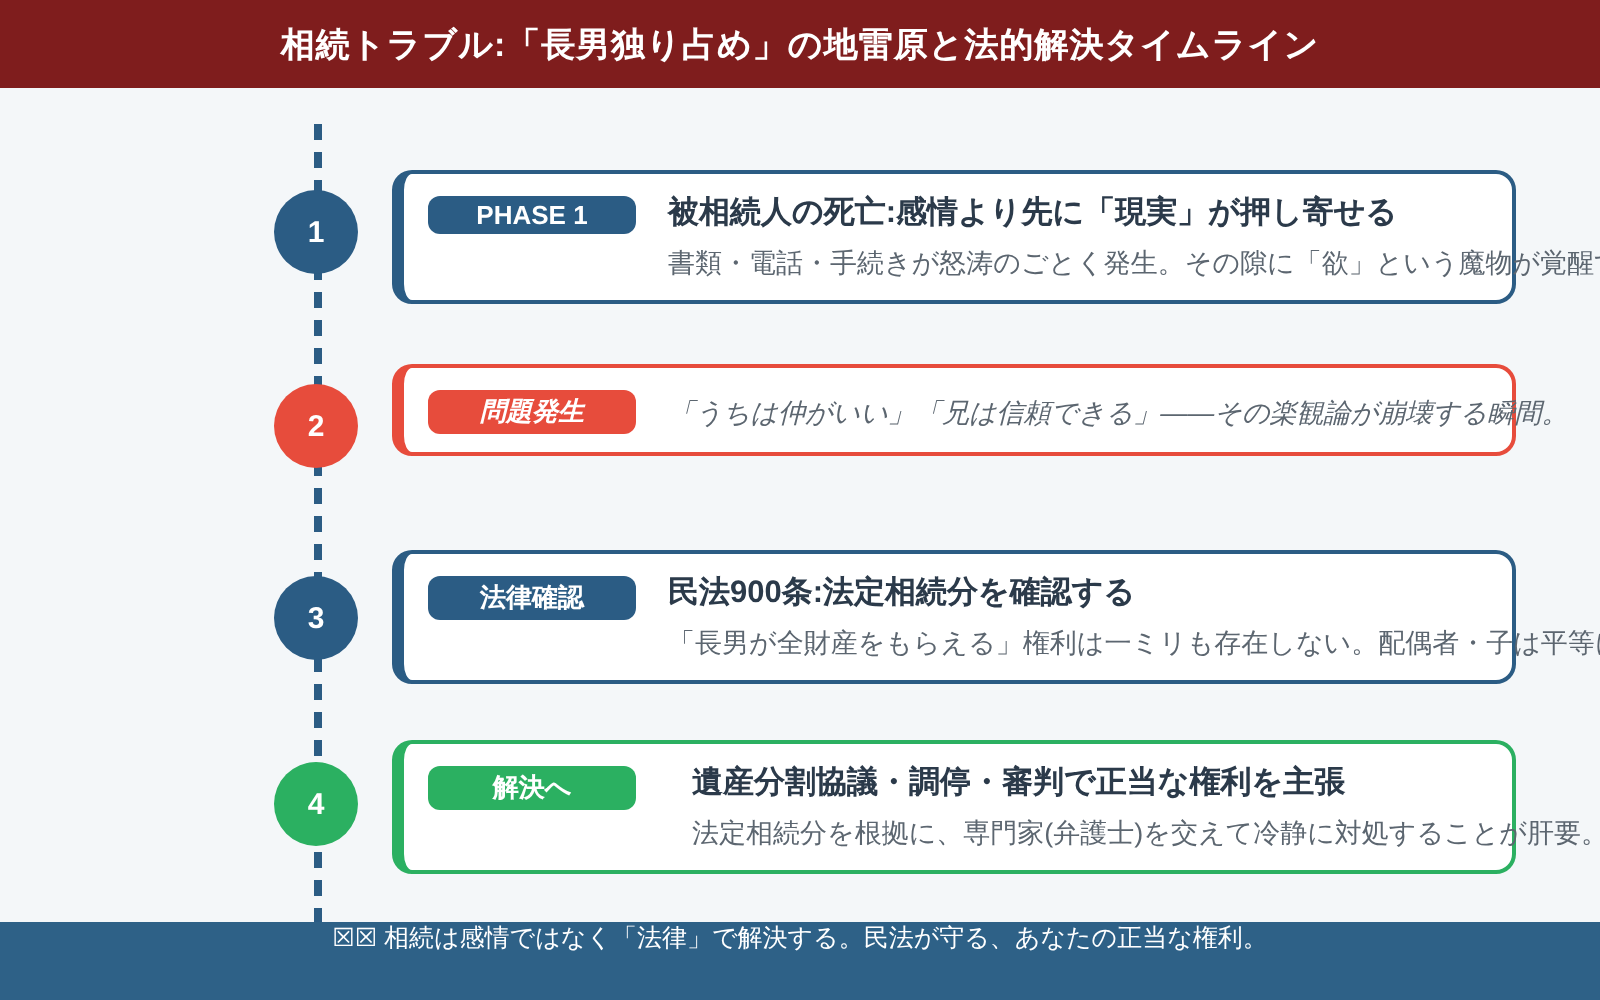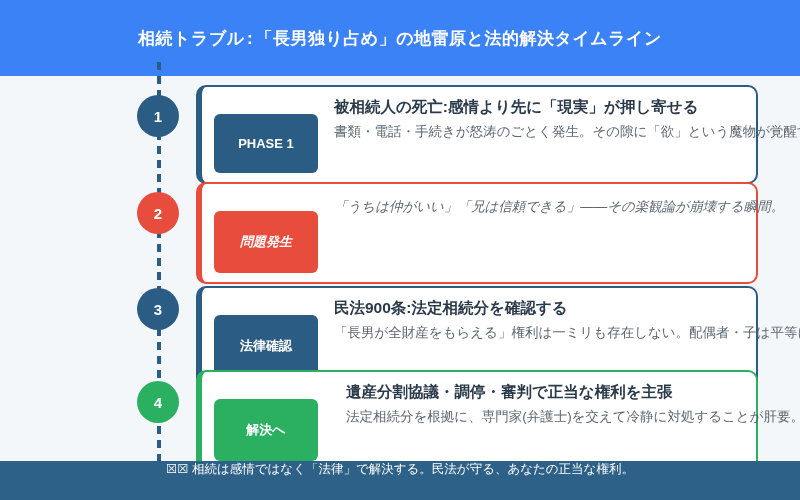--- a/index.html
+++ b/index.html
@@ -7,23 +7,23 @@
     width: 800px; height: 500px;
     position: relative;
     overflow: hidden;
     background: #F4F7F9;
     font-family: "Liberation Sans", "DejaVu Sans", sans-serif;
   }
 
   
   .header {
     position: absolute; top: 0; left: 0;
-    width: 800px; height: 76px;
-    background: #3b82f6;
-    display: flex; align-items: center; justify-content: center; font-family: Liberation Mono, monospace;
+    width: 800px; height: 44px;
+    background: #7f1d1d;
+    display: flex; align-items: center; justify-content: center;
   }
   .header-title {
     color: #FFFFFF;
     font-size: 17px;
     font-weight: bold;
     letter-spacing: 0.5px;
     white-space: nowrap;
   }
 
   
@@ -65,39 +65,39 @@
     border: 2px solid;
     border-left-width: 6px;
     padding: 9px 10px 9px 12px;
     display: flex;
     align-items: flex-start;
     gap: 16px;
     box-sizing: content-box;
   }
   .card-1 { top: 85px; }
   .card-2 { top: 182px; }
-  .card-3 { top: 286px; gap: 16px; }
+  .card-3 { top: 275px; gap: 16px; }
   .card-4 { top: 370px; gap: 28px; }
 
   .accent-blue  { border-color: #2B5C84; }
   .accent-red   { border-color: #E74C3C; font-style: italic; }
   .accent-green { border-color: #2BB061; }
   .bg-blue  { background: #2B5C84; }
   .bg-red   { background: #E74C3C; }
   .bg-green { background: #2BB061; }
 
   .badge {
     min-width: 92px;
     text-align: center;
-    padding: 22px 6px;
+    padding: 2px 6px;
     border-radius: 6px;
     color: #FFFFFF;
     font-size: 13px;
     font-weight: bold;
-    margin-top: 18px;
+    margin-top: 2px;
     white-space: nowrap;
     flex: 0 0 auto;
   }
 
   .card-text { overflow: visible; }
   .card-title {
     font-size: 15.5px;
     font-weight: bold;
     color: #2B3A4A;
     line-height: 22px;

